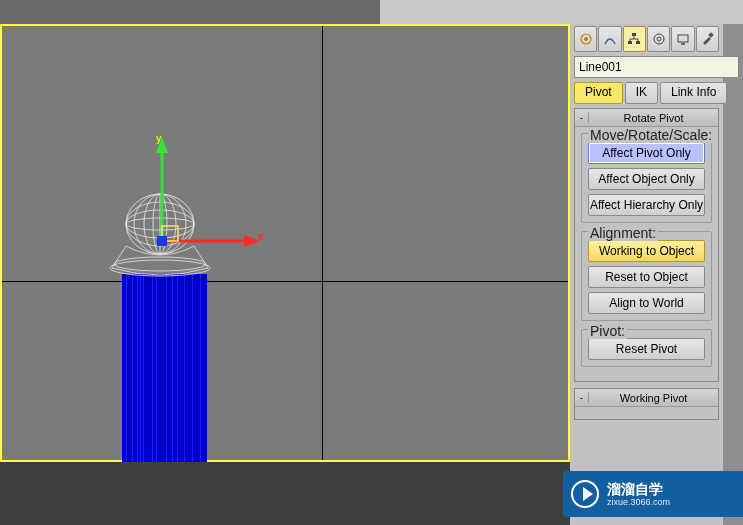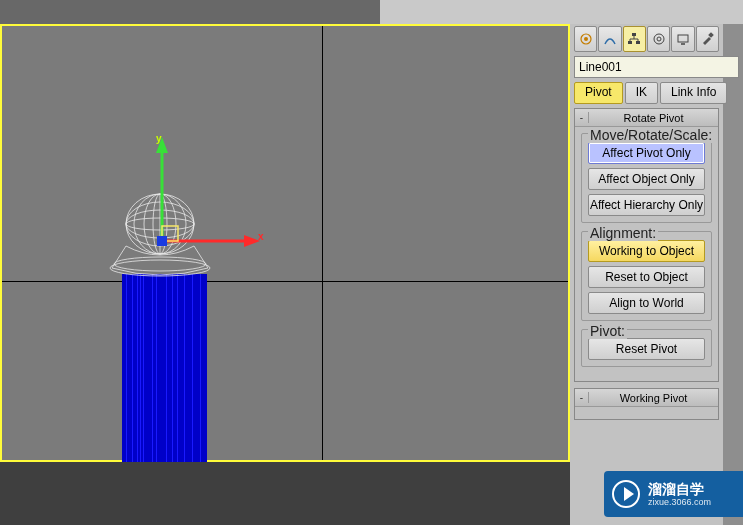--- a/index.html
+++ b/index.html
@@ -48,21 +48,21 @@
   .fieldset { border:1px solid #999; border-radius:2px; padding:8px 6px 6px 6px; margin-bottom:8px; position:relative; }
   .fieldset-label { position:absolute; top:-7px; left:6px; background:#c2c2c2; font-size:14px; padding:0 2px; color:#222; }
 
   .btn { display:block; width:100%; height:22px; font-size:12px; background:linear-gradient(#e6e6e6,#cfcfcf); border:1px solid #8a8a8a; border-radius:2px; margin-bottom:4px; cursor:pointer; }
   .btn.toggled { background:#b9c2ff; border-color:#6d7ad4; box-shadow:inset 0 0 0 1px #fff; }
   .btn.highlight { background:linear-gradient(#fff0a0,#f5d860); border-color:#b49a20; }
   .btn:last-child { margin-bottom:0; }
 
   .bottom-strip { position:absolute; left:0; top:462px; width:570px; height:63px; background:#3f3f3f; }
 
-  .watermark { position:absolute; right:0; bottom:8px; width:139px; height:46px; background:#145fa0; border-radius:4px 0 0 4px; display:flex; align-items:center; padding:4px 8px; color:#fff; }
+  .watermark { position:absolute; right:0; bottom:8px; width:180px; height:46px; background:#145fa0; border-radius:4px 0 0 4px; display:flex; align-items:center; padding:4px 8px; color:#fff; }
   .wm-logo { width:28px; height:28px; border:2px solid #fff; border-radius:50%; position:relative; margin-right:8px; }
   .wm-logo:before { content:""; position:absolute; left:10px; top:5px; width:0; height:0; border-left:10px solid #fff; border-top:7px solid transparent; border-bottom:7px solid transparent; }
   .wm-text { display:flex; flex-direction:column; line-height:1; }
   .wm-t1 { font-size:14px; font-weight:bold; }
   .wm-t2 { font-size:9px; opacity:.85; margin-top:2px; }
 </style>
 </head>
 <body>
 
 <div class="top-strip">

